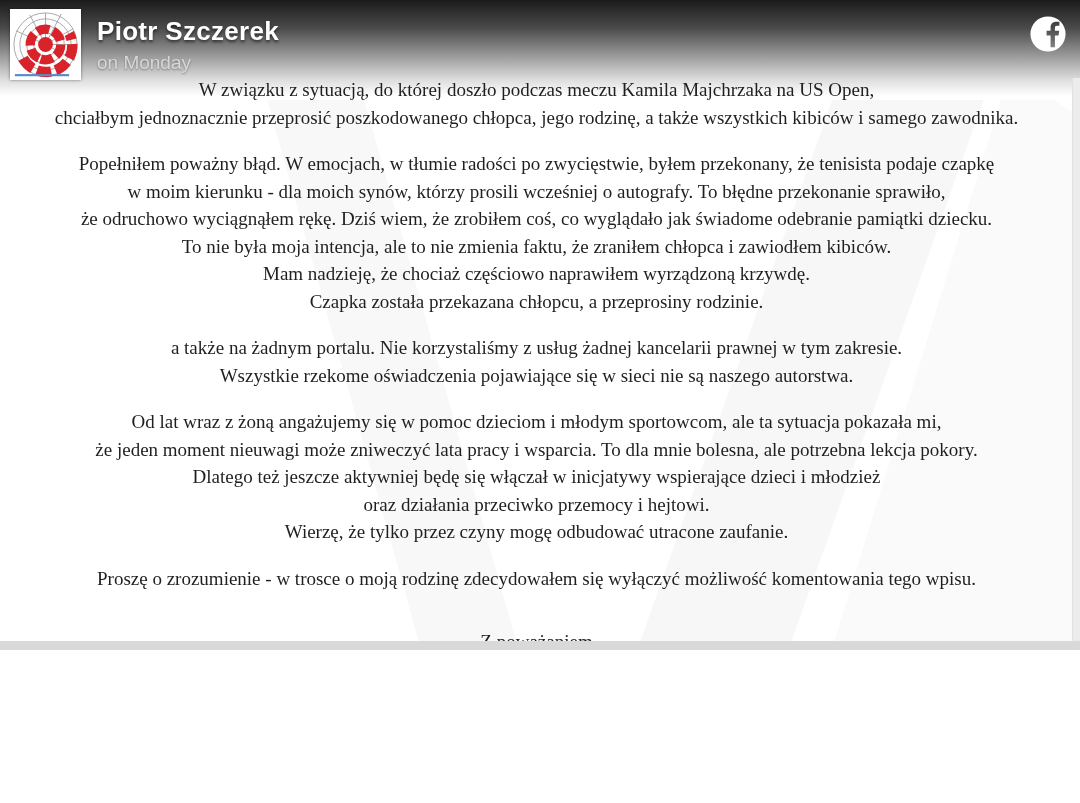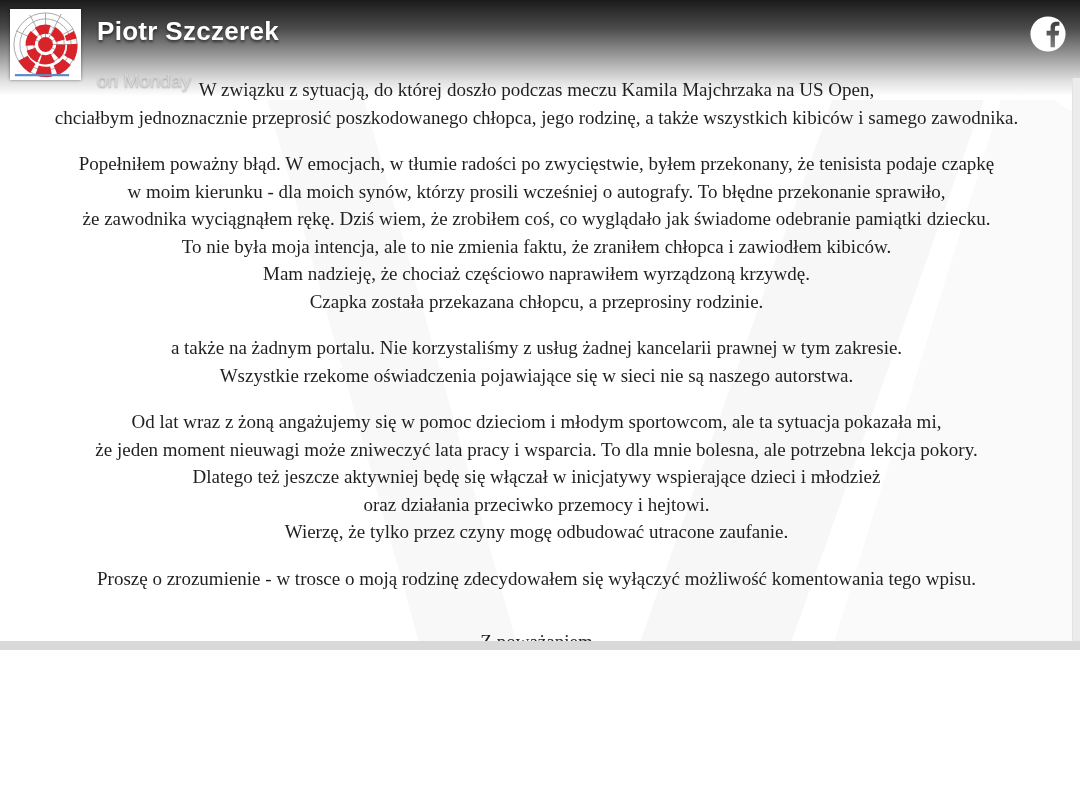--- a/index.html
+++ b/index.html
@@ -29,21 +29,21 @@
     position: absolute; left: 10px; top: 9px; width: 71px; height: 71px;
     background: #ffffff; box-shadow: 0 0 3px rgba(0,0,0,0.45);
   }
   .avatar svg { display: block; }
   .header-text { position: absolute; left: 97px; top: 16px; font-family: "Liberation Sans", "DejaVu Sans", sans-serif; }
   .author {
     font-size: 26px; font-weight: bold; color: #ffffff; letter-spacing: 0.3px;
     text-shadow: 0 2px 3px rgba(0,0,0,0.55);
   }
   .timestamp {
-    margin-top: 23px; font-size: 19px; color: #d7d7d7;
+    margin-top: 5px; font-size: 19px; color: #d7d7d7;
     text-shadow: 0 1px 2px rgba(0,0,0,0.35);
   }
   .fb-badge { position: absolute; right: 13px; top: 15px; width: 38px; height: 38px; cursor: pointer; }
 
   
   .post-body {
     position: absolute; top: 76px; left: 0; right: 7px; z-index: 2;
     padding: 0 22px; text-align: center;
     color: #1f1f1f; font-size: 19px; line-height: 27.5px;
   }
@@ -118,21 +118,21 @@
 
   <main class="post-body">
 
     <div class="paragraph">
         <div class="line">W związku z sytuacją, do której doszło podczas meczu Kamila Majchrzaka na US Open,</div>
         <div class="line">chciałbym jednoznacznie przeprosić poszkodowanego chłopca, jego rodzinę, a także wszystkich kibiców i samego zawodnika.</div>
       </div>
       <div class="paragraph">
         <div class="line">Popełniłem poważny błąd. W emocjach, w tłumie radości po zwycięstwie, byłem przekonany, że tenisista podaje czapkę</div>
         <div class="line">w moim kierunku - dla moich synów, którzy prosili wcześniej o autografy. To błędne przekonanie sprawiło,</div>
-        <div class="line">że zawodnika wyciągnąłem rękę. Dziś wiem, że zrobiłem coś, co wyglądało jak świadome odebranie pamiątki dziecku.</div>
+        <div class="line">że odruchowo wyciągnąłem rękę. Dziś wiem, że zrobiłem coś, co wyglądało jak świadome odebranie pamiątki dziecku.</div>
         <div class="line">To nie była moja intencja, ale to nie zmienia faktu, że zraniłem chłopca i zawiodłem kibiców.</div>
         <div class="line">Mam nadzieję, że chociaż częściowo naprawiłem wyrządzoną krzywdę.</div>
         <div class="line">Czapka została przekazana chłopcu, a przeprosiny rodzinie.</div>
       </div>
       <div class="paragraph">
         <div class="line">a także na żadnym portalu. Nie korzystaliśmy z usług żadnej kancelarii prawnej w tym zakresie.</div>
         <div class="line">Wszystkie rzekome oświadczenia pojawiające się w sieci nie są naszego autorstwa.</div>
       </div>
       <div class="paragraph">
         <div class="line">Od lat wraz z żoną angażujemy się w pomoc dzieciom i młodym sportowcom, ale ta sytuacja pokazała mi,</div>

